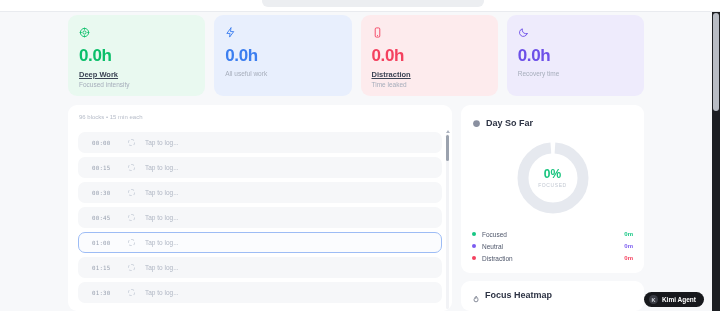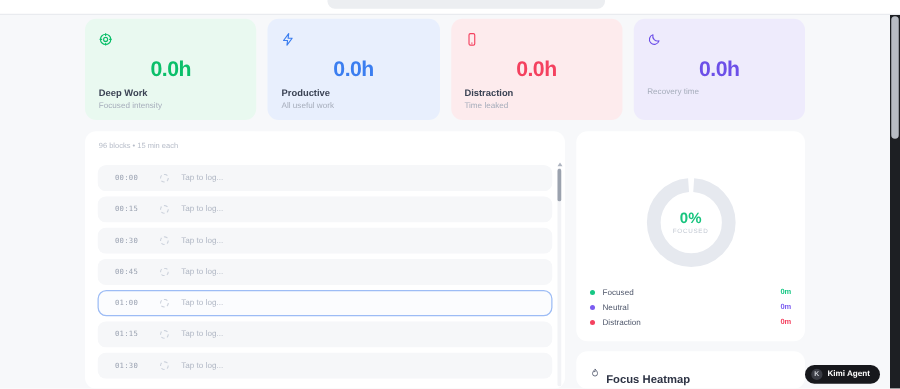--- a/index.html
+++ b/index.html
@@ -41,25 +41,25 @@
     display: flex; gap: 9px;
   }
   .card {
     flex: 1 1 0; border-radius: 9px;
     padding: 9px 11px 0 11px;
     position: relative;
   }
   .card .ico { height: 16px; margin-bottom: 7px; display: block; }
   .card .val {
     font-size: 17px; font-weight: bold; letter-spacing: -0.4px;
-    line-height: 17px; margin-bottom: 6px; text-align: center;
+    line-height: 17px; margin-bottom: 6px;
   }
   .card .lbl {
     font-size: 7.5px; font-weight: bold; color: #3b4354;
-    line-height: 9px; margin-bottom: 2px;
+    line-height: 9px; margin-bottom: 2px; text-decoration: underline;
   }
   .card .sub { font-size: 6.5px; color: #a6adbb; line-height: 8px; }
 
   .card.deep     { background: #e9f9f0; }
   .card.prod     { background: #e8effd; }
   .card.distract { background: #fdebed; }
   .card.rest     { background: #eeebfc; }
   .card.deep     .val { color: #0bbf6a; }
   .card.prod     .val { color: #3b7ef0; }
   .card.distract .val { color: #f4415f; }
@@ -155,21 +155,21 @@
   }
   .lg-dot { width: 4px; height: 4px; border-radius: 50%; flex: 0 0 auto; }
   .lg-name { font-size: 6.5px; color: #4e566a; flex: 1 1 auto; }
   .lg-val { font-size: 6px; font-weight: bold; }
 
   .heat {
     background: #ffffff; border-radius: 9px; height: 30px;
     padding: 9px 11px; position: relative;
   }
   .heat .t { font-size: 9px; font-weight: bold; color: #2d3344; }
-  .heat-head { display: flex; align-items: flex-end; gap: 5px; }
+  .heat-head { display: flex; align-items: flex-start; gap: 5px; }
 
   
   .outer-track {
     position: absolute; right: 0; top: 12px; width: 8px; height: 299px;
     background: #1d1f23;
   }
   .outer-thumb {
     position: absolute; right: 1px; top: 13px; width: 6px; height: 98px;
     background: #b8bcc4; border-radius: 3px;
   }
@@ -218,21 +218,20 @@
         <div class="sub">Focused intensity</div>
       </div>
 
       <div class="card prod">
         <span class="ico">
           <svg width="11" height="11" viewBox="0 0 24 24" fill="none" stroke="#3b7ef0" stroke-width="2" stroke-linejoin="round" stroke-linecap="round">
             <polyline points="13,2 4,14 11,14 10,22 19,10 12,10 13,2"></polyline>
           </svg>
         </span>
         <div class="val">0.0h</div>
-        <div class="lbl">Productive</div>
         <div class="sub">All useful work</div>
       </div>
 
       <div class="card distract">
         <span class="ico">
           <svg width="11" height="11" viewBox="0 0 24 24" fill="none" stroke="#f4415f" stroke-width="2" stroke-linejoin="round">
             <rect x="7" y="2" width="10" height="20" rx="2.5"></rect>
             <line x1="11" y1="18.5" x2="13" y2="18.5"></line>
           </svg>
         </span>
@@ -299,20 +298,28 @@
         </div>
 
         <div class="tl-arrow"></div>
         <div class="tl-bar"></div>
         <div class="tl-thumb"></div>
       </div>
 
       <div class="rightcol">
 
         <div class="daypanel">
+          <div class="dp-head">
+            <span>
+              <svg width="9" height="9" viewBox="0 0 24 24" fill="#8a90a0">
+                <circle cx="12" cy="12" r="9"></circle>
+              </svg>
+            </span>
+            <span class="t">Day So Far</span>
+          </div>
 
           <div class="donut-wrap">
             <div class="donut">
               <svg width="78" height="78" viewBox="0 0 78 78">
                 <circle cx="39" cy="39" r="30" fill="none" stroke="#e6e9ef" stroke-width="11" stroke-dasharray="184 4" stroke-dashoffset="-2" transform="rotate(-90 39 39)"></circle>
               </svg>
               <div class="donut-center">
                 <span class="donut-pct">0%</span>
                 <span class="donut-cap">FOCUSED</span>
               </div>

